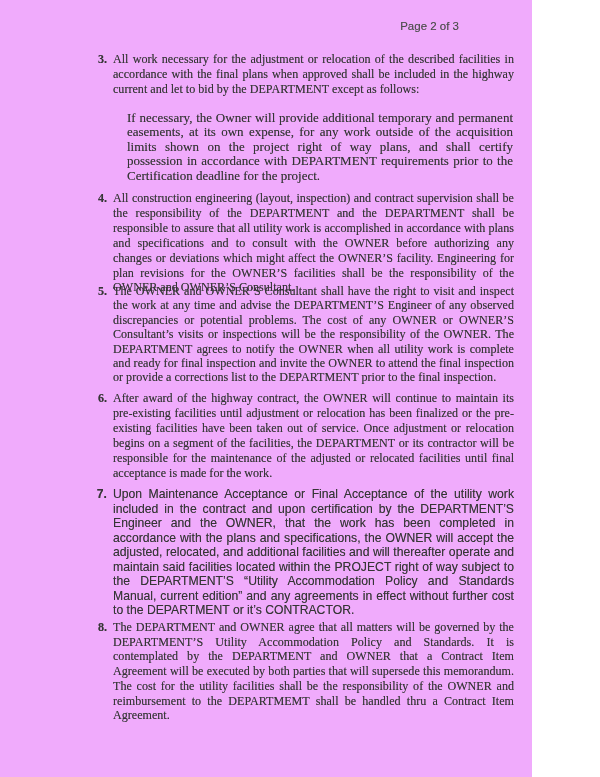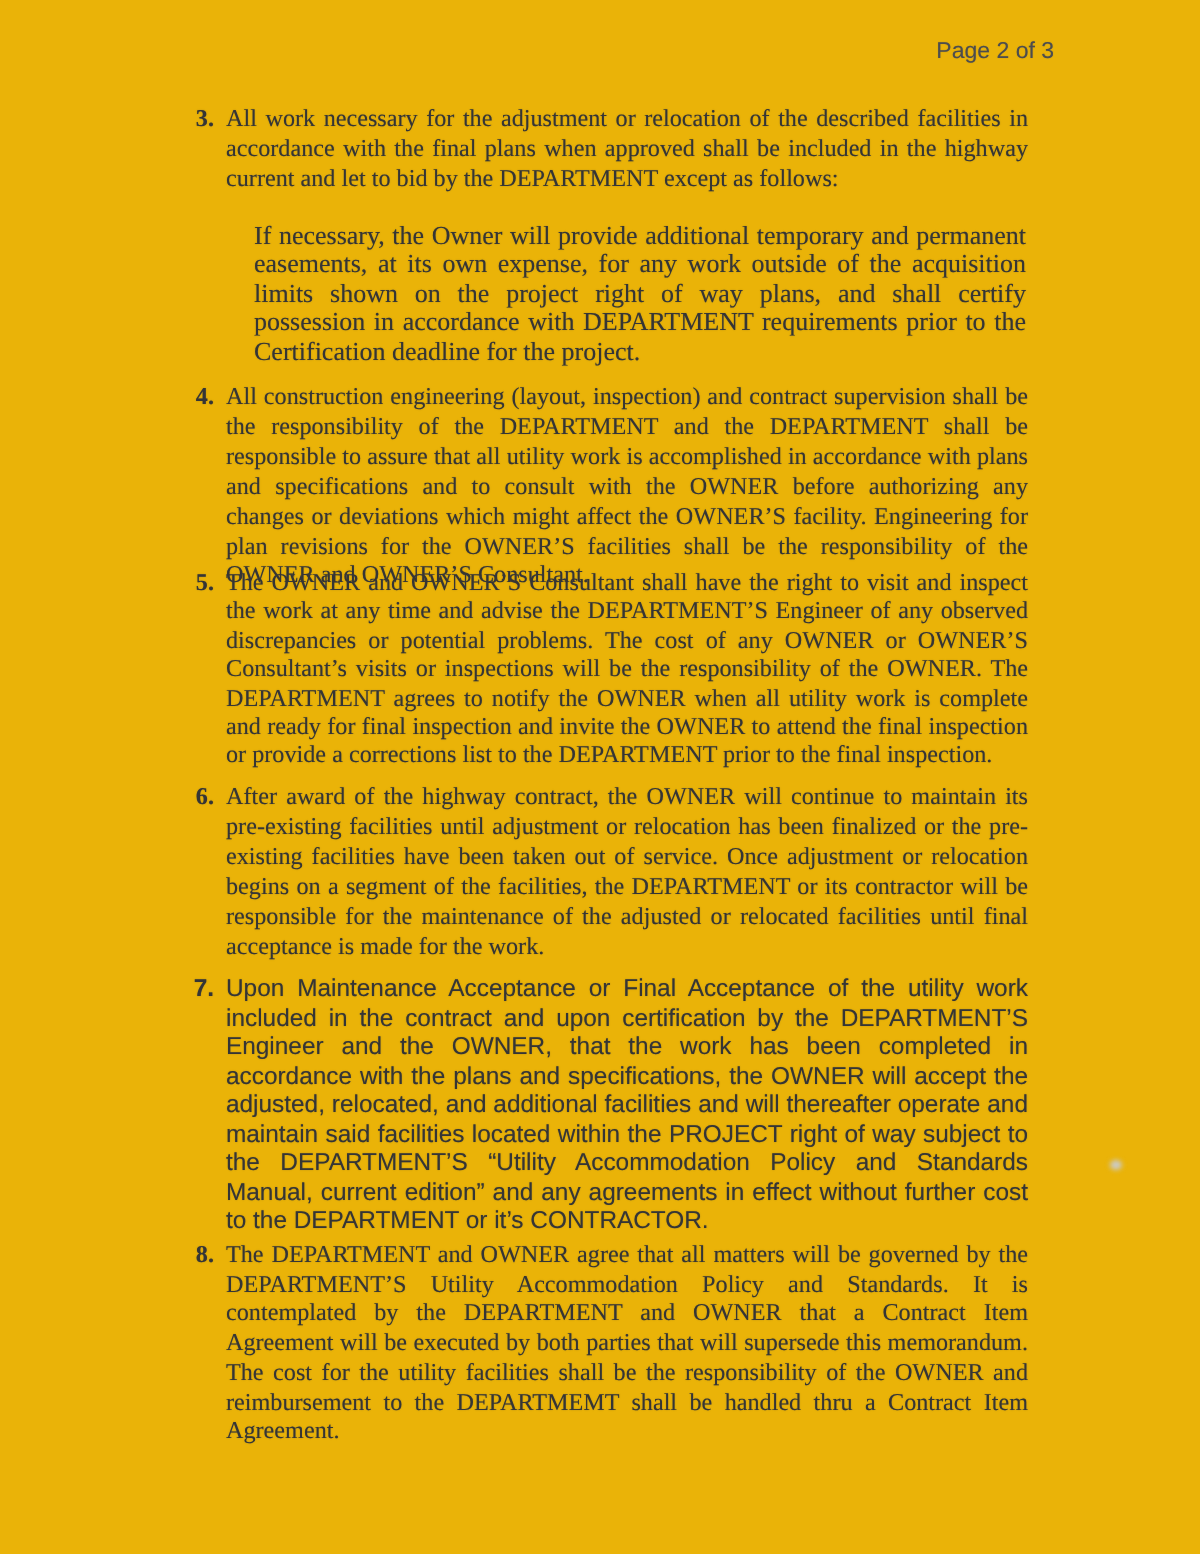--- a/index.html
+++ b/index.html
@@ -1,20 +1,20 @@
 <!DOCTYPE html>
 <html><head>
 <meta charset="utf-8">
 <style>
   * { margin:0; padding:0; box-sizing:border-box; }
   html, body { background:#ffffff; }
   .page {
     position:relative;
-    width:600px; height:777px;
-    background:#eab308;
+    width:532px; height:777px;
+    background:#f0abfc;
     font-family:"Liberation Serif", serif;
     color:#353535;
     overflow:hidden;
     text-shadow:0 0 0.6px rgba(70,70,70,0.55);
   }
   .page-number {
     position:absolute; top:20px; right:73px;
     font-family:"Liberation Sans", sans-serif;
     font-size:11.5px; color:#4d4d4d;
     text-shadow:0 0 0.5px rgba(90,90,90,0.5);

